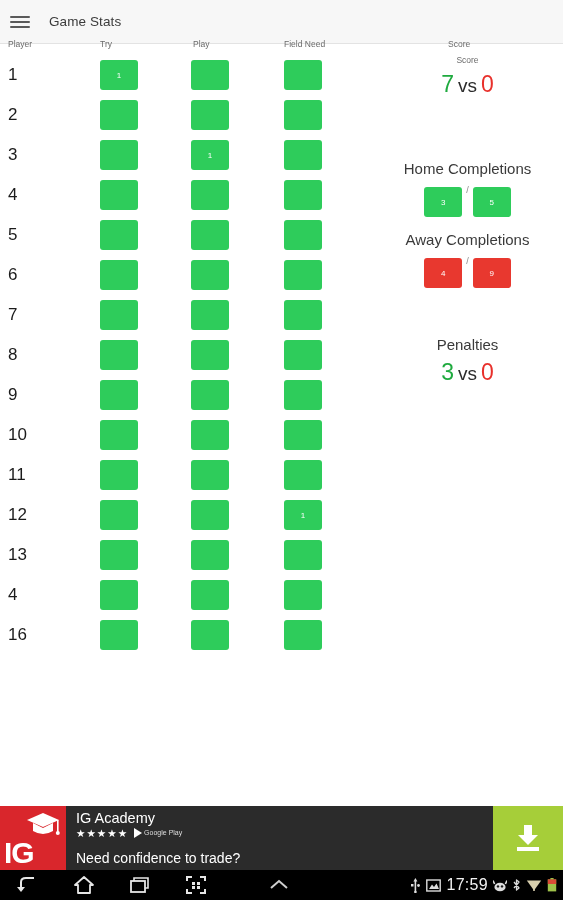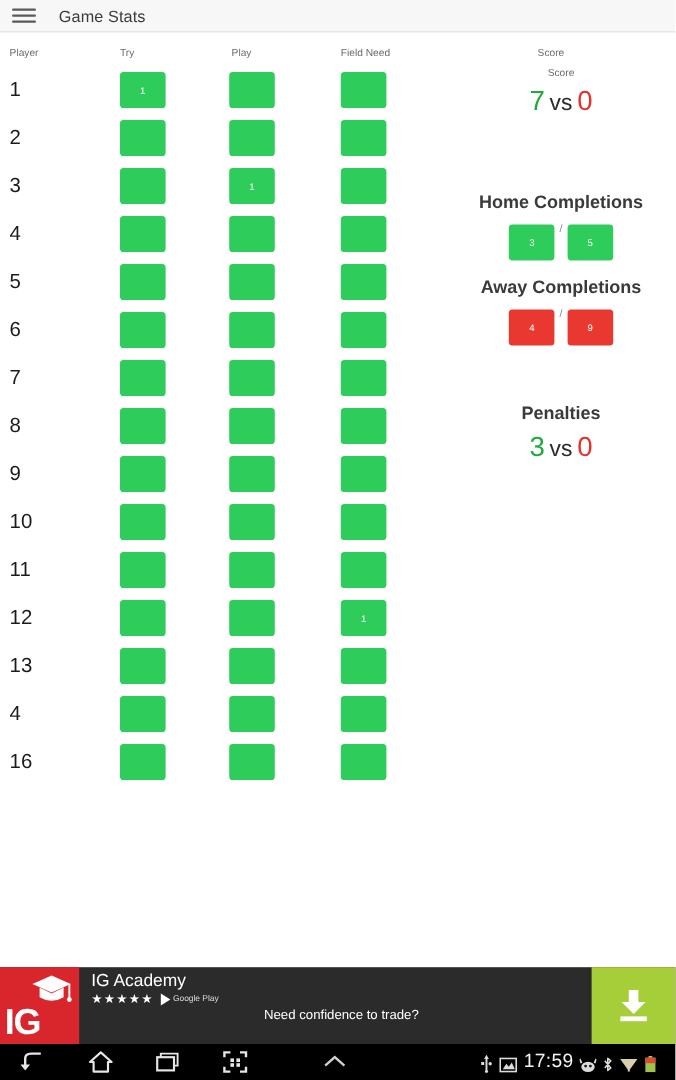--- a/index.html
+++ b/index.html
@@ -6,21 +6,21 @@
   html, body {
     width:563px; height:900px;
     background:#ffffff;
     font-family:"Liberation Sans", sans-serif;
     overflow:hidden;
   }
   #app { position:relative; width:563px; height:900px; background:#fff; }
 
   
   .appbar {
-    position:absolute; left:0; top:0; width:563px; height:27px;
+    position:absolute; left:0; top:0; width:563px; height:44px;
     background:#f7f7f7; border-bottom:1px solid #e3e3e3;
     display:flex; align-items:center;
   }
   .hamburger { width:20px; margin-left:10px; display:flex; flex-direction:column;
                justify-content:space-between; height:12px; cursor:pointer; }
   .hamburger span { display:block; height:2px; background:#5a5a5a; border-radius:1px; }
   .appbar-title { margin-left:19px; font-size:13.5px; color:#3b3b3b; letter-spacing:.1px; }
 
   
   .col-headers { position:absolute; left:0; top:33px; width:563px; height:22px; }
@@ -45,21 +45,21 @@
     font-size:8px; color:#ffffff; cursor:pointer;
   }
   .cell.c0 { left:100px; }
   .cell.c1 { left:191px; }
   .cell.c2 { left:284px; }
 
   
   .stats { position:absolute; left:372px; top:55px; width:191px; }
   .stat-label { text-align:center; color:#3a3a3a; }
   .label-score { font-size:8.5px; color:#6b6b6b; }
-  .label-big { font-size:15px;font-weight:bold; }
+  .label-big { font-size:15px; }
   .vs-line { text-align:center; font-size:23px; margin-top:6px; }
   .vs-line .home { color:#1faa3f; }
   .vs-line .vs   { color:#2b2b2b; font-size:19px; padding:0 4px; }
   .vs-line .away { color:#e8302b; }
 
   .comp-row { display:flex; align-items:center; justify-content:center; margin-top:10px; gap:4px; }
   .comp-box {
     width:38px; height:30px; border-radius:3px;
     display:flex; align-items:center; justify-content:center;
     font-size:8px; color:#fff; cursor:pointer;
@@ -74,36 +74,36 @@
                  color:#ffffff; letter-spacing:-1px; line-height:1; }
   .ad-logo .cap { position:absolute; left:26px; top:6px; }
   .ad-body { flex:1; padding:4px 0 0 10px; position:relative; }
   .ad-title { color:#ffffff; font-size:14.5px; line-height:1.15; }
   .ad-stars { display:flex; align-items:center; gap:1px; margin-top:1px; }
   .ad-stars .star { color:#ffffff; font-size:10.5px; line-height:1; }
   .ad-gp { display:flex; align-items:center; gap:2px; margin-left:6px; }
   .ad-gp .tri { width:0; height:0; border-left:8px solid #ffffff;
                 border-top:5px solid transparent; border-bottom:5px solid transparent; }
   .ad-gp .gp-text { color:#dedede; font-size:7px; }
-  .ad-sub { color:#ffffff; font-size:11px; margin-top:2px;text-align:center; }
+  .ad-sub { color:#ffffff; font-size:14px; margin-top:12px; }
   .ad-cta { flex:0 0 70px; background:#a6ce39; display:flex; align-items:center; justify-content:center; }
   .ad-cta .dl { position:relative; width:26px; height:26px; }
   .ad-cta .dl .shaft { position:absolute; left:9px; top:0; width:8px; height:11px; background:#fff; }
   .ad-cta .dl .head { position:absolute; left:3px; top:10px; width:0; height:0;
                       border-left:10px solid transparent; border-right:10px solid transparent;
                       border-top:10px solid #fff; }
   .ad-cta .dl .base { position:absolute; left:2px; top:22px; width:22px; height:4px; background:#fff; }
 
   
   .navbar { position:absolute; left:0; top:870px; width:563px; height:30px;
             background:#000000; display:flex; align-items:center; }
   .nav-icons { display:flex; align-items:center; }
   .nav-btn { width:56px; display:flex; align-items:center; justify-content:center;
              cursor:pointer; height:30px; }
-  .sys-tray { position:absolute; right:16px; display:flex; align-items:flex-end; gap:5px; }
+  .sys-tray { position:absolute; right:6px; display:flex; align-items:center; gap:5px; }
   .sys-clock { color:#f2f2f2; font-size:16px; letter-spacing:.3px; }
   .tray-icon { display:flex; align-items:center; }
 </style>
 </head>
 <body>
 
 <div id="app">
 
   <div class="appbar">
     <div class="hamburger">

